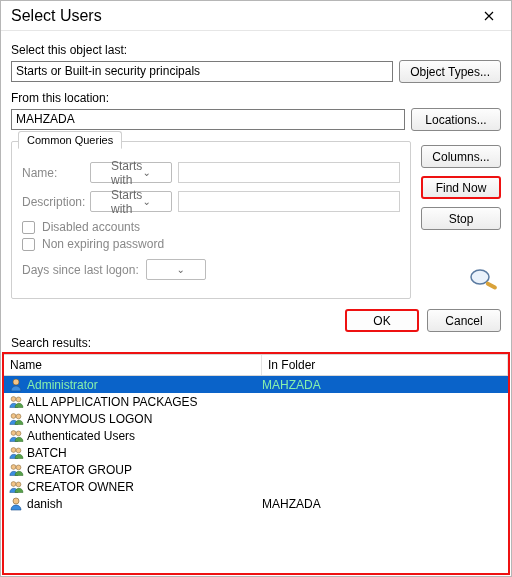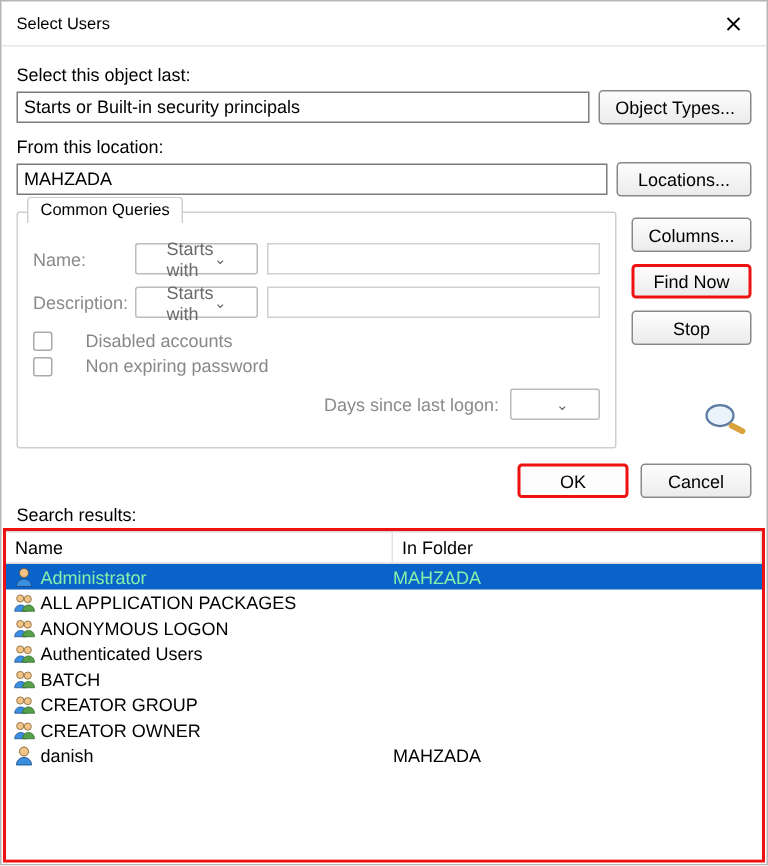--- a/index.html
+++ b/index.html
@@ -1,35 +1,35 @@
 <!DOCTYPE html>
 <html><head>
 <meta charset="utf-8">
 <style>
   * { box-sizing: border-box; font-family: "Segoe UI", Tahoma, sans-serif; font-size: 12px; }
   html, body { margin:0; padding:0; background:#fff; }
   .window { width:512px; height:577px; border:1px solid #b6b6b6; background:#fff; display:flex; flex-direction:column; }
   .titlebar { height:30px; display:flex; align-items:center; padding:0 0 0 10px; border-bottom:1px solid #e6e6e6; }
-  .titlebar .title { flex:1; font-size:11px; }
+  .titlebar .title { flex:1; font-size:16px; }
   .closebtn { width:44px; height:30px; display:flex; align-items:center; justify-content:center; cursor:pointer; }
   .closebtn svg { width:10px; height:10px; }
   .body { padding:10px 10px 4px 10px; flex:0 0 auto; }
   .lbl { margin:2px 0 3px 0; }
   .row { display:flex; align-items:center; gap:6px; margin-bottom:8px; }
   .txtbox { flex:1; border:1px solid #7a7a7a; height:21px; padding:2px 4px; background:#fff; }
   .btn { background:#fdfdfd; border:1px solid #888; border-radius:3px; height:23px; min-width:90px; padding:0 10px; cursor:pointer; }
   .btn.shaded { background:linear-gradient(#fdfdfd,#ececec); }
   .fieldset { border:1px solid #cfcfcf; border-radius:2px; padding:10px 10px 10px 10px; margin-top:2px; position:relative; }
   .tab { position:absolute; top:-11px; left:6px; background:#fff; border:1px solid #cfcfcf; border-bottom:1px solid #fff; padding:2px 8px; font-size:11px; border-radius:3px 3px 0 0; }
-  .qrow { display:flex; align-items:center; gap:6px; margin-bottom:8px;justify-content:flex-end; }
+  .qrow { display:flex; align-items:center; gap:6px; margin-bottom:8px; }
   .qlabel { width:62px; color:#888; }
   .dsel { width:82px; height:21px; border:1px solid #bcbcbc; background:#fff; color:#6a6a6a; display:flex; align-items:center; justify-content:space-between; padding:0 20px; border-radius:2px; }
   .dsel .chev { font-size:10px; color:#666; }
   .qinput { flex:1; height:21px; border:1px solid #d0d0d0; background:#fff; }
-  .chk { display:flex; align-items:center; gap:22px; margin:3px 0; color:#888; }
+  .chk { display:flex; align-items:center; gap:7px; margin:3px 0; color:#888; }
   .chkbox { width:13px; height:13px; border:1px solid #a9a9a9; border-radius:2px; background:#fff; }
   .outer-queries { display:flex; gap:10px; align-items:flex-start; }
   .fs-wrap { flex:1; position:relative; }
   .sidebtns { width:80px; display:flex; flex-direction:column; gap:8px; align-items:stretch; margin-top:6px; }
   .sidebtns .btn { min-width:0; width:80px; }
   .hl-red { border:2px solid #e11; }
   .magnifier { align-self:flex-end; margin-top:28px; }
   .okrow { display:flex; justify-content:flex-end; gap:8px; padding:6px 10px 4px 0; }
   .okrow .btn { min-width:74px; }
   .srlabel { padding:0 0 2px 10px; }

